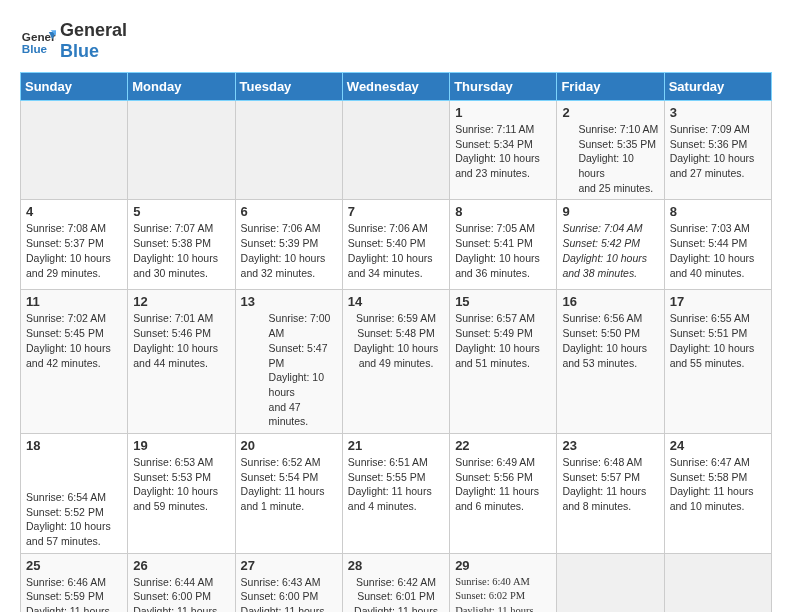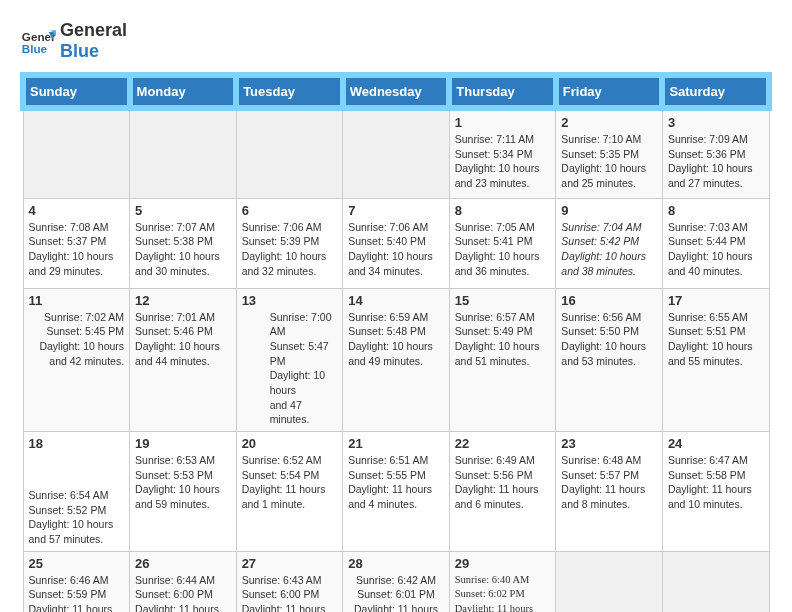--- a/index.html
+++ b/index.html
@@ -45,21 +45,21 @@
       table-layout: fixed;
     }
     thead tr {
       background-color: #2e7bbf;
       color: #fff;
     }
     thead th {
       padding: 6px 4px;
       font-size: 13px;
       font-weight: bold;
-      border: 6px solid #7dd3fc;
+      border: 1px solid #7dd3fc;
       text-align: left;
     }
     tbody td {
       border: 1px solid #ccc;
       vertical-align: top;
       padding: 4px 5px;
       font-size: 11px;
       color: #333;
       height: 90px;
     }
@@ -126,21 +126,21 @@
         <td class="empty-cell"></td>
         <td>
           <span class="day-num">1</span>
           <div class="day-info" style="white-space: pre-line;">Sunrise: 7:11 AM
 Sunset: 5:34 PM
 Daylight: 10 hours
 and 23 minutes.</div>
         </td>
         <td>
           <span class="day-num">2</span>
-          <div class="day-info" style="white-space: pre-line;">Sunrise: 7:10 AM
+          <div class="day-info" style="white-space: pre-line; margin-left: 16px;">Sunrise: 7:10 AM
 Sunset: 5:35 PM
 Daylight: 10 hours
 and 25 minutes.</div>
         </td>
         <td>
           <span class="day-num">3</span>
           <div class="day-info" style="white-space: pre-line;">Sunrise: 7:09 AM
 Sunset: 5:36 PM
 Daylight: 10 hours
 and 27 minutes.</div>
@@ -193,42 +193,42 @@
           <span class="day-num">8</span>
           <div class="day-info" style="white-space: pre-line;">Sunrise: 7:03 AM
 Sunset: 5:44 PM
 Daylight: 10 hours
 and 40 minutes.</div>
         </td>
       </tr>
       <tr>
         <td>
           <span class="day-num">11</span>
-          <div class="day-info" style="white-space: pre-line; text-align: right;">Sunrise: 7:02 AM
+          <div class="day-info" style="white-space: pre-line;">Sunrise: 7:02 AM
 Sunset: 5:45 PM
 Daylight: 10 hours
 and 42 minutes.</div>
         </td>
         <td>
           <span class="day-num">12</span>
           <div class="day-info" style="white-space: pre-line;">Sunrise: 7:01 AM
 Sunset: 5:46 PM
 Daylight: 10 hours
 and 44 minutes.</div>
         </td>
         <td>
           <span class="day-num">13</span>
           <div class="day-info" style="white-space: pre-line; margin-left: 28px;">Sunrise: 7:00 AM
 Sunset: 5:47 PM
 Daylight: 10 hours
 and 47 minutes.</div>
         </td>
         <td>
           <span class="day-num">14</span>
-          <div class="day-info" style="white-space: pre-line;">Sunrise: 6:59 AM
+          <div class="day-info" style="white-space: pre-line; text-align: center;">Sunrise: 6:59 AM
 Sunset: 5:48 PM
 Daylight: 10 hours
 and 49 minutes.</div>
         </td>
         <td>
           <span class="day-num">15</span>
           <div class="day-info" style="white-space: pre-line;">Sunrise: 6:57 AM
 Sunset: 5:49 PM
 Daylight: 10 hours
 and 51 minutes.</div>

